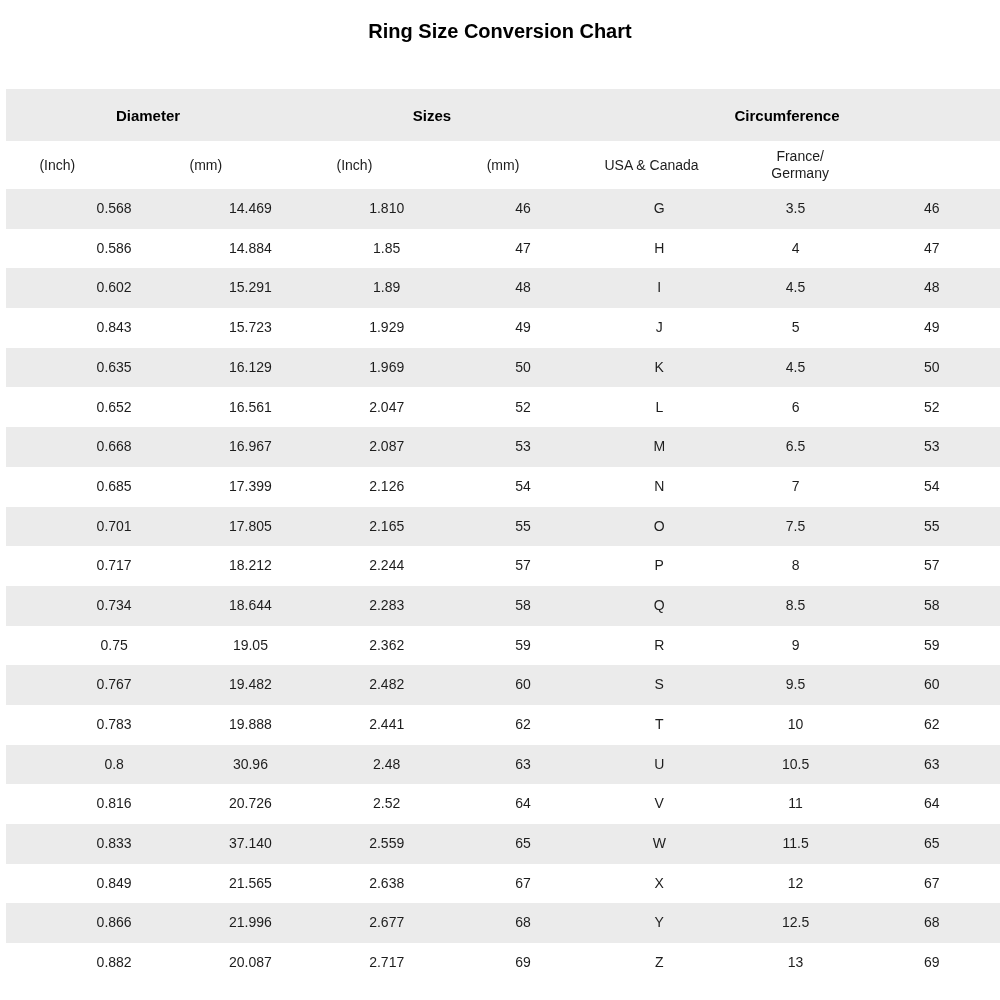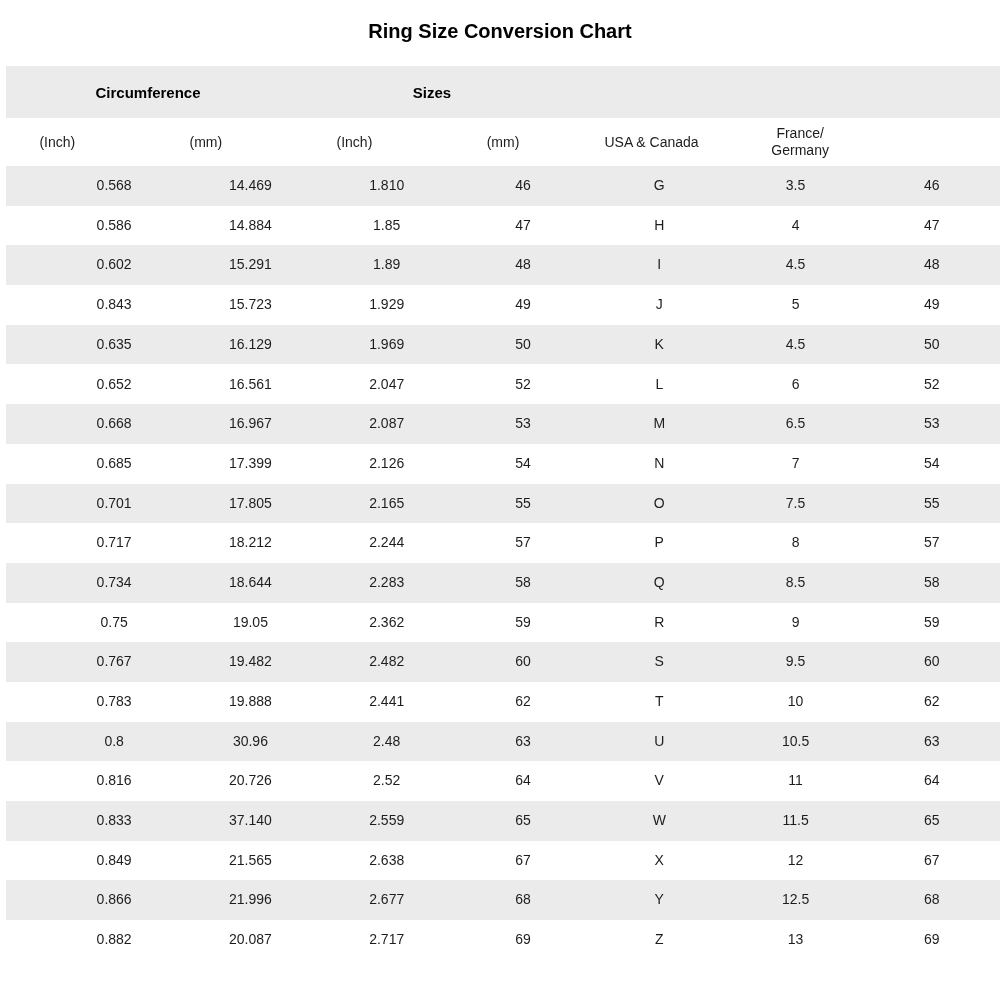--- a/index.html
+++ b/index.html
@@ -6,21 +6,21 @@
     margin: 0;
     padding: 0;
     background: #ffffff;
     width: 1000px;
     height: 1000px;
     font-family: "Liberation Sans", sans-serif;
     color: #1d1d1d;
     -webkit-font-smoothing: antialiased;
   }
   .title-area {
-    height: 66px;
+    height: 89px;
     box-sizing: border-box;
     padding-top: 20px;
   }
   .page-title {
     margin: 0;
     text-align: center;
     font-size: 20px;
     line-height: 22px;
     font-weight: bold;
     color: #000000;
@@ -77,22 +77,23 @@
 </style>
 </head>
 <body>
 
 <div class="title-area">
   <h1 class="page-title">Ring Size Conversion Chart</h1>
 </div>
 
 <div class="conversion-table">
   <div class="group-row">
+    <div class="group-cell">Diameter</div>
+    <div class="group-cell">Sizes</div>
     <div class="group-cell">Circumference</div>
-    <div class="group-cell">Sizes</div>
   </div>
   <div class="sub-row" id="subheader-row">
       <div class="cell"><span class="wrap">(Inch)</span></div>
       <div class="cell"><span class="wrap">(mm)</span></div>
       <div class="cell"><span class="wrap">(Inch)</span></div>
       <div class="cell"><span class="wrap">(mm)</span></div>
       <div class="cell"><span class="wrap">USA &amp; Canada</span></div>
       <div class="cell"><span class="wrap">France/ Germany</span></div>
     </div>
   <div id="table-body">

